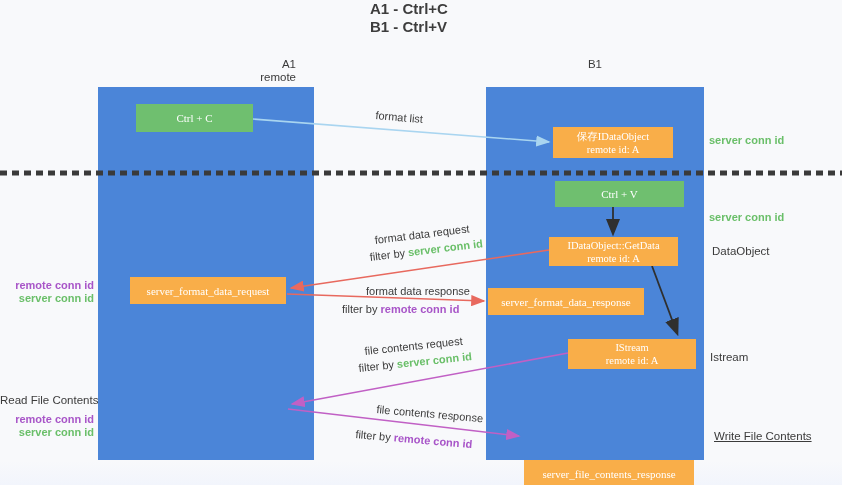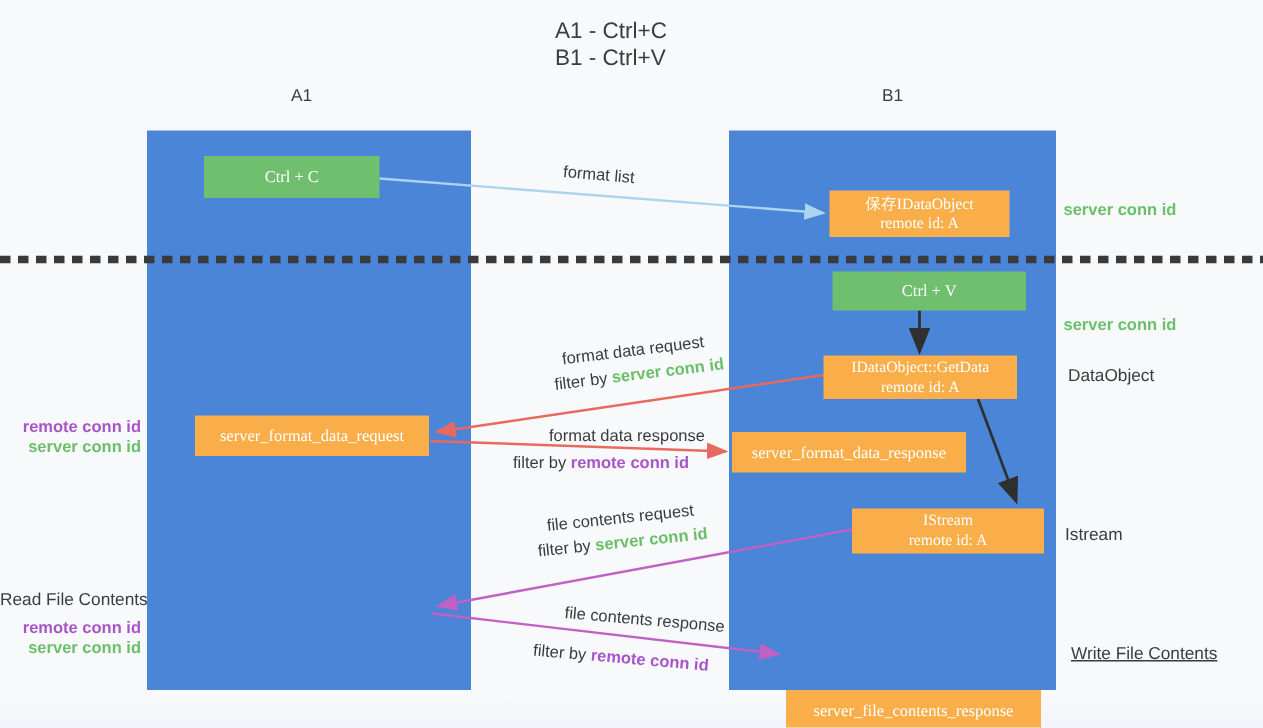--- a/index.html
+++ b/index.html
@@ -3,31 +3,31 @@
 <meta charset="utf-8">
 <style>
   * { margin:0; padding:0; box-sizing:border-box; }
   html,body { width:842px; height:485px; }
   body { font-family:"Liberation Sans", sans-serif; background:#f8f9fb; }
   .canvas {
     position:relative; width:842px; height:485px; overflow:hidden;
     background:linear-gradient(180deg,#f8f9fb 0%,#f8f9fb 95%,#f2f5fc 100%);
   }
   .title {
-    position:absolute; left:370px; top:12px;
-    font-size:15px; line-height:18px; color:#3d3d3d; white-space:nowrap;
+    position:absolute; left:370px; top:0;
+    font-size:15px; line-height:18px; color:#3d3d3d; white-space:nowrap;font-weight:bold;
   }
   .lane { position:absolute; top:87px; height:373px; background:#4b85d8; }
   .lane-left  { left:98px;  width:216px; }
   .lane-right { left:486px; width:218px; }
   .lane-header {
     position:absolute; top:58px; text-align:center;
     font-size:11.5px; line-height:12.5px; color:#3b3b3b;
   }
-  .lane-header.lh-left  { left:93px;  width:216px; }
+  .lane-header.lh-left  { left:80px;  width:216px;text-align:right; }
   .lane-header.lh-right { left:486px; width:218px; }
   .node {
     position:absolute; display:flex; flex-direction:column;
     align-items:center; justify-content:center;
     color:#fff; text-align:center; white-space:nowrap;font-family:Liberation Serif, serif;
   }
   .node-1line { font-size:11px; }
   .node-2line { font-size:10.5px; line-height:13px; }
   .green  { background:#6fbf6f; }
   .orange { background:#f9ae49; }
@@ -53,20 +53,21 @@
 
 <div class="canvas">
 
   <div class="title">
     <div>A1 - Ctrl+C</div>
     <div>B1 - Ctrl+V</div>
   </div>
 
   <div class="lane-header lh-left">
     <div>A1</div>
+    <div>remote</div>
   </div>
   <div class="lane-header lh-right">
     <div>B1</div>
   </div>
 
   <div class="lane lane-left"></div>
   <div class="lane lane-right"></div>
 
   <svg class="arrows">
     <defs>

